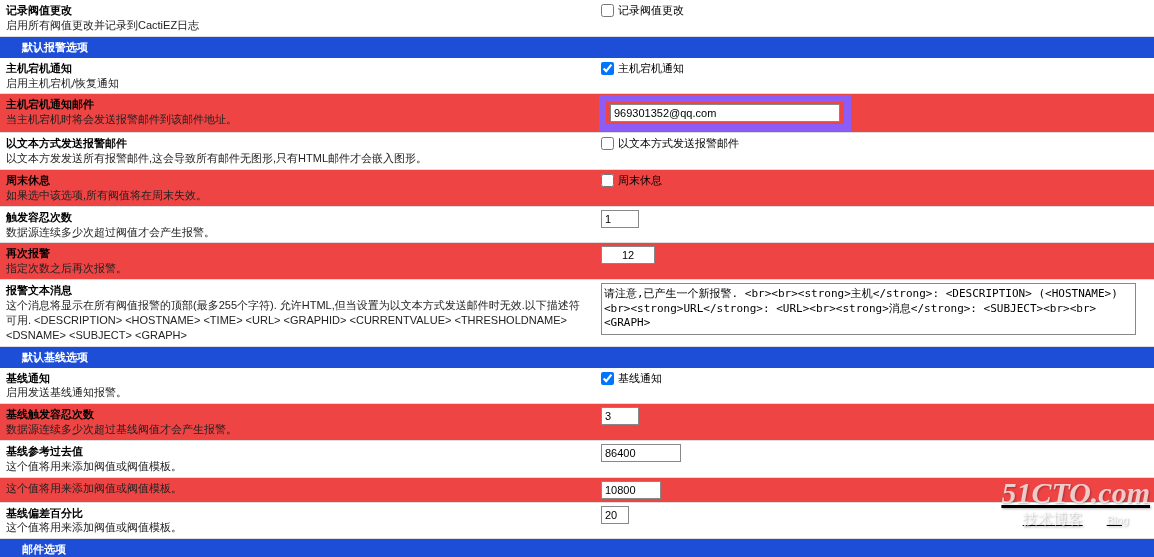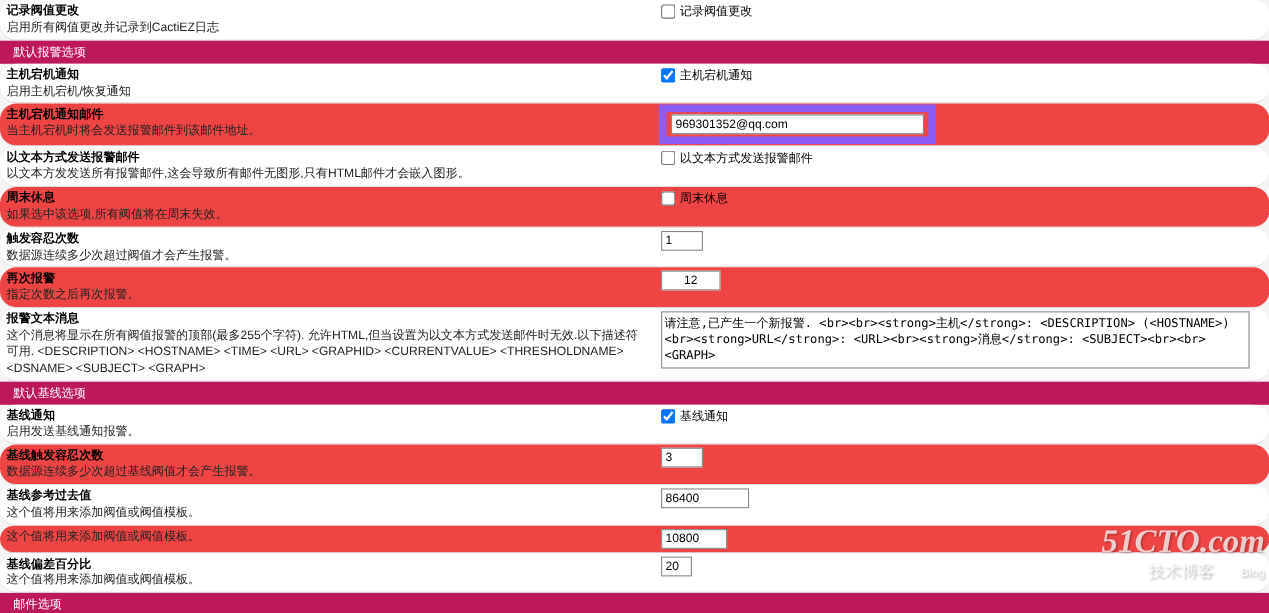--- a/index.html
+++ b/index.html
@@ -5,31 +5,30 @@
   * { box-sizing: border-box; margin: 0; padding: 0; }
   body {
     font-family: Arial, "Microsoft YaHei", sans-serif;
     font-size: 11px;
     background: #f5f5f5;
     width: 1154px;
     overflow-x: hidden;
   }
   .container { width: 100%; }
   .section-header {
-    background: #be185d;
+    background: #1d4ed8;
     color: #fff;
-    font-weight: normal;
-    padding: 3px 12px;
+    font-weight: bold;
+    padding: 3px 22px;
     font-size: 11px;
   }
   .row {
     display: flex;
     border-bottom: 1px solid #ddd;
     background: #fff;
-    border-radius: 15px;
   }
   .row.alt { background: #ef4444; }
   .left-col {
     width: 595px;
     padding: 3px 6px;
     line-height: 1.35;
   }
   .right-col {
     flex: 1;
     padding: 3px 6px;
@@ -67,21 +66,22 @@
     padding: 2px 4px;
     display: inline-flex;
     align-items: center;
     margin: -2px;
   }
   .watermark {
     position: absolute;
     right: 4px;
     top: 478px;
     pointer-events: none;
-    text-align: right;
+    text-align: center;
+    text-decoration: underline;
   }
   .wm-main {
     font-family: "Times New Roman", serif;
     font-size: 30px;
     font-weight: bold;
     font-style: italic;
     color: rgba(255,255,255,0.75);
     text-shadow: 1px 1px 2px rgba(0,0,0,0.3);
     line-height: 1;
   }

